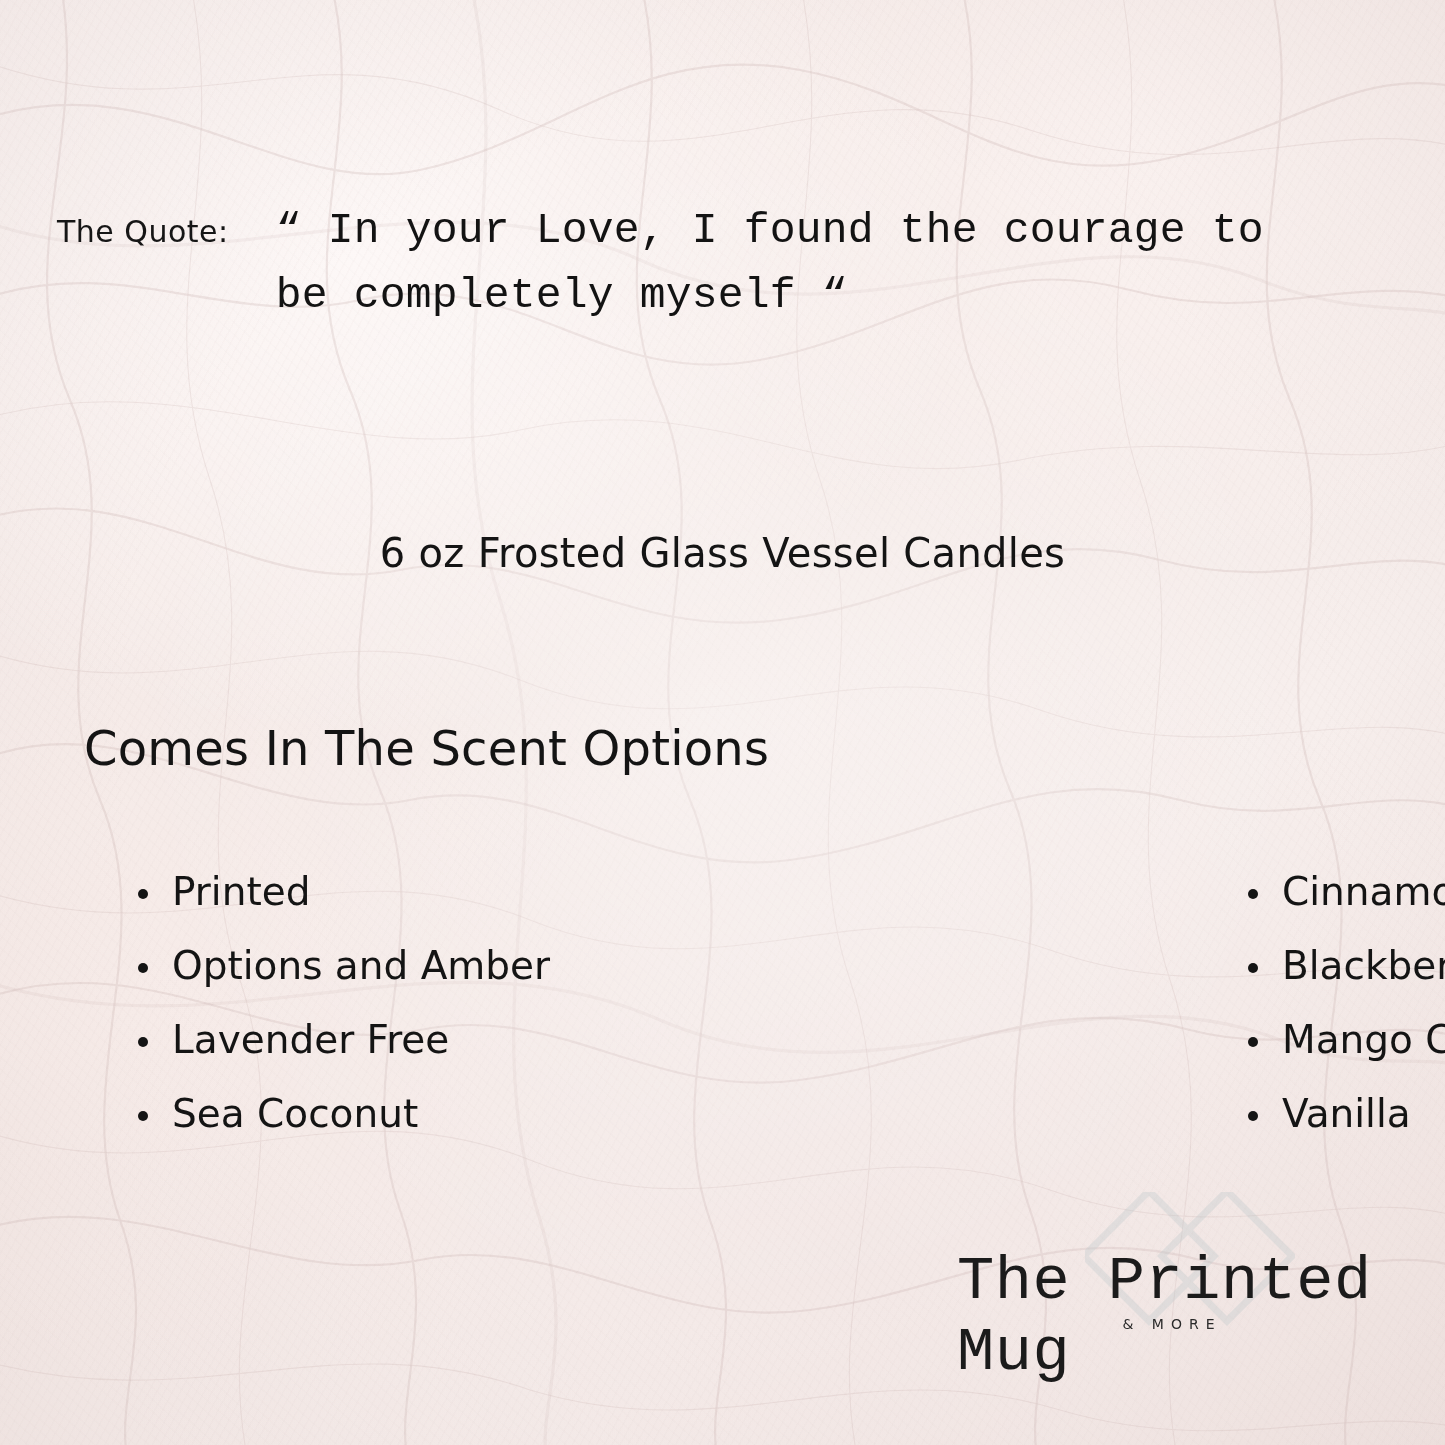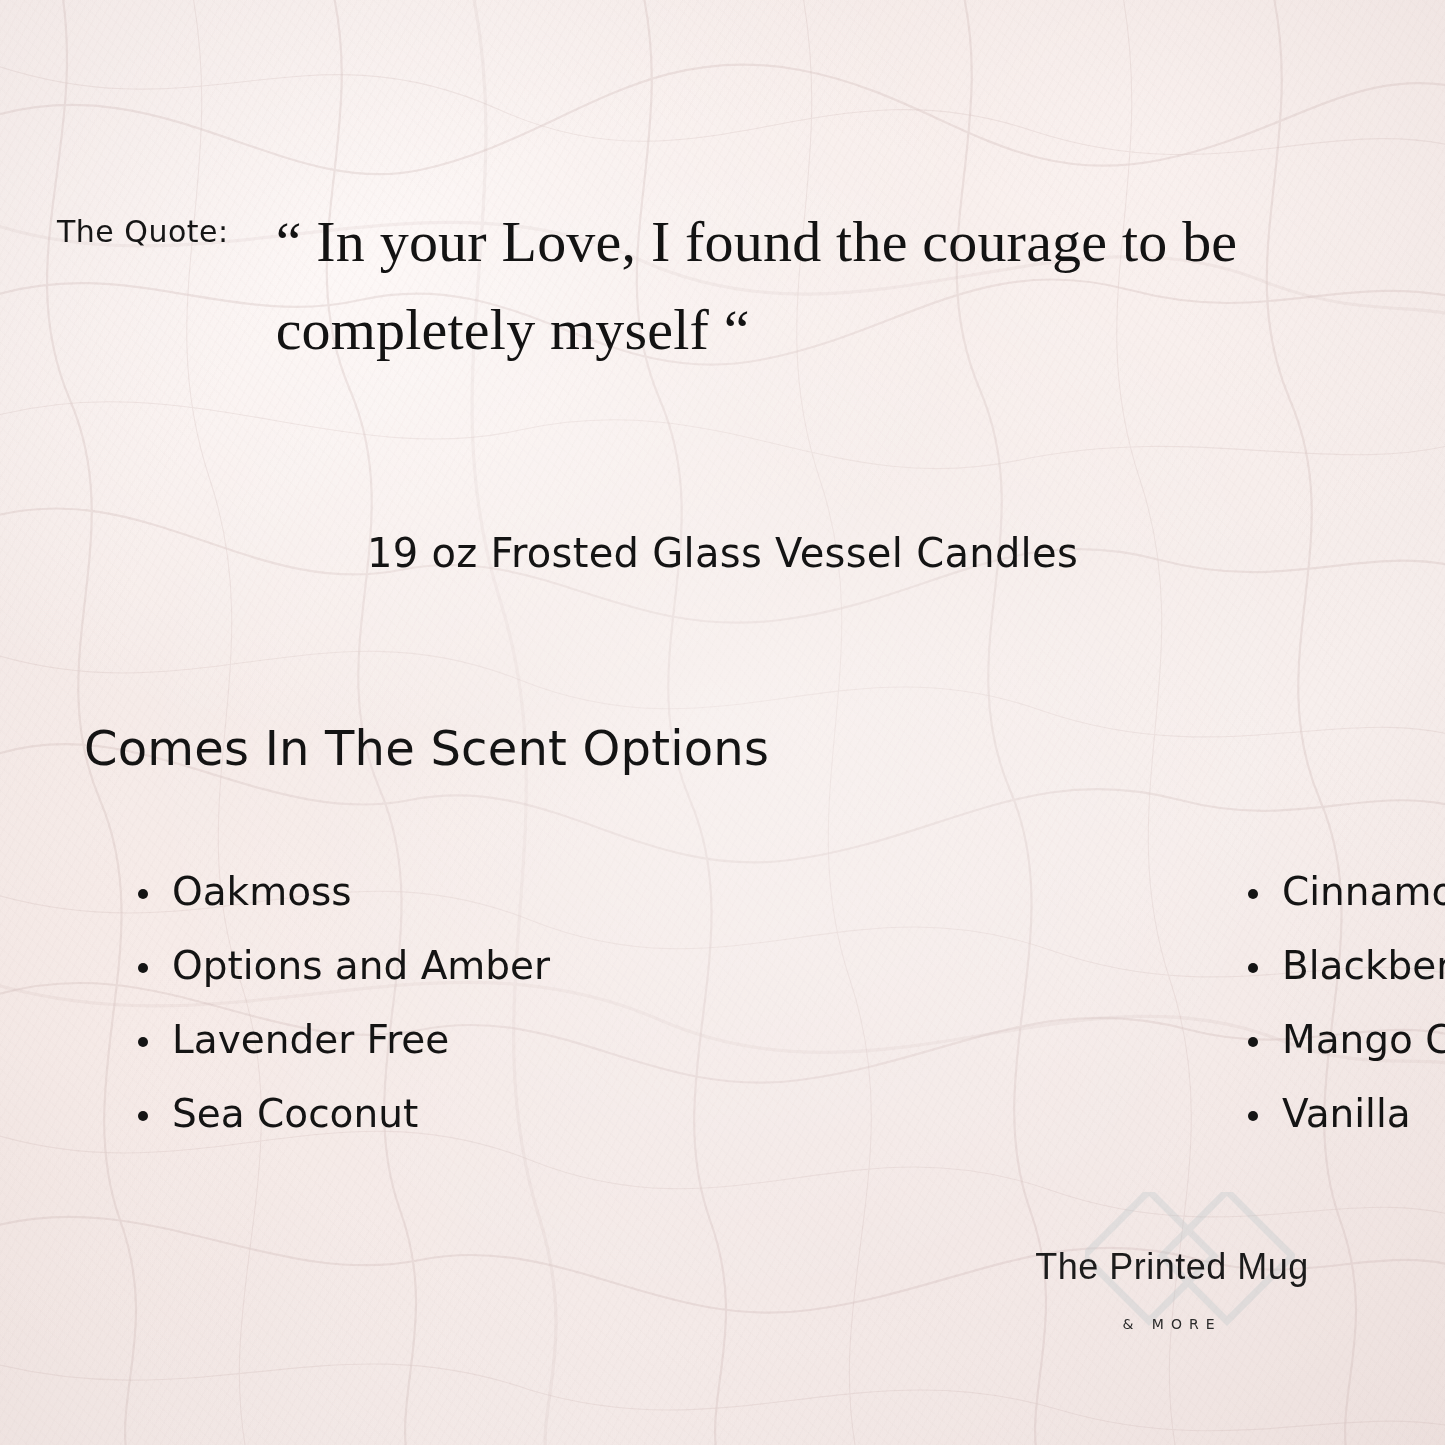--- a/index.html
+++ b/index.html
@@ -68,22 +68,22 @@
   }
   .quote-label {
     font-family: "DejaVu Sans", sans-serif;
     font-size: 30px;
     letter-spacing: .5px;
     color: #161616;
     white-space: nowrap;
     padding-top: 16px;
   }
   .quote-text {
-    font-family: Liberation Serif, serif;
-    font-size: 58px;
+    font-family: Liberation Mono, monospace;
+    font-size: 43px;
     line-height: 1.52;
     color: #131313;
     margin-left: 47px;
     max-width: 1060px;
     letter-spacing: .2px;
   }
 
   .subtitle {
     position: absolute;
     top: 530px;
@@ -160,23 +160,23 @@
     top: -16px;
     width: 210px;
     height: 150px;
     opacity: .30;
   }
   .logo .brand {
     position: absolute;
     left: 0;
     top: 38px;
     width: 430px;
-    text-align: center;
-    font-family: Liberation Sans, sans-serif;
-    font-size: 36px;
+    text-align: left;
+    font-family: Liberation Mono, monospace;
+    font-size: 62px;
     color: #1b1b1b;
     letter-spacing: .5px;
   }
   .logo .more {
     position: absolute;
     left: 0;
     top: 108px;
     width: 430px;
     text-align: center;
     font-family: "DejaVu Sans", sans-serif;
@@ -227,28 +227,28 @@
   <div class="marble-grain"></div>
   <div class="vignette"></div>
 
   <div class="content">
 
     <div class="quote-row">
       <div class="quote-label">The Quote:</div>
       <div class="quote-text">“ In your Love, I found the courage to be completely myself “</div>
     </div>
 
-    <div class="subtitle">19 oz Frosted Glass Vessel Candles</div>
+    <div class="subtitle">6 oz Frosted Glass Vessel Candles</div>
 
     <div class="scent-heading">Comes In The Scent Options</div>
 
     <div class="columns">
       <div class="col left">
         <ul class="scent-list">
-          <li>Oakmoss</li>
+          <li>Printed</li>
           <li>Options and Amber</li>
           <li>Lavender Free</li>
           <li>Sea Coconut</li>
         </ul>
       </div>
       <div class="col right">
         <ul class="scent-list">
           <li>Cinnamon Chai</li>
           <li>Blackberry Vanilla</li>
           <li>Mango Coconut</li>

